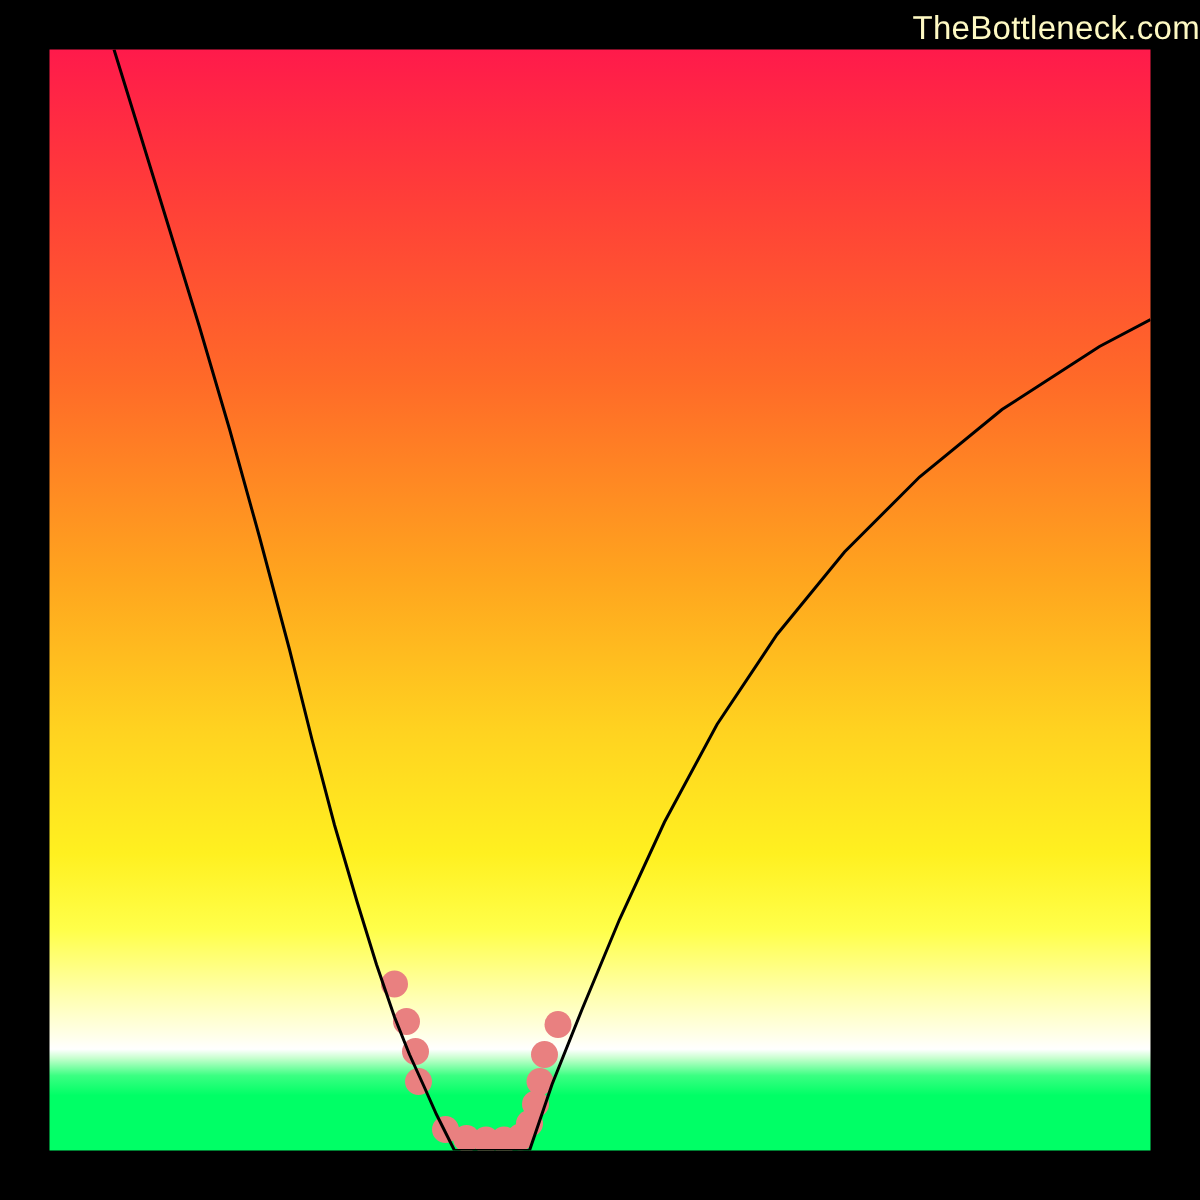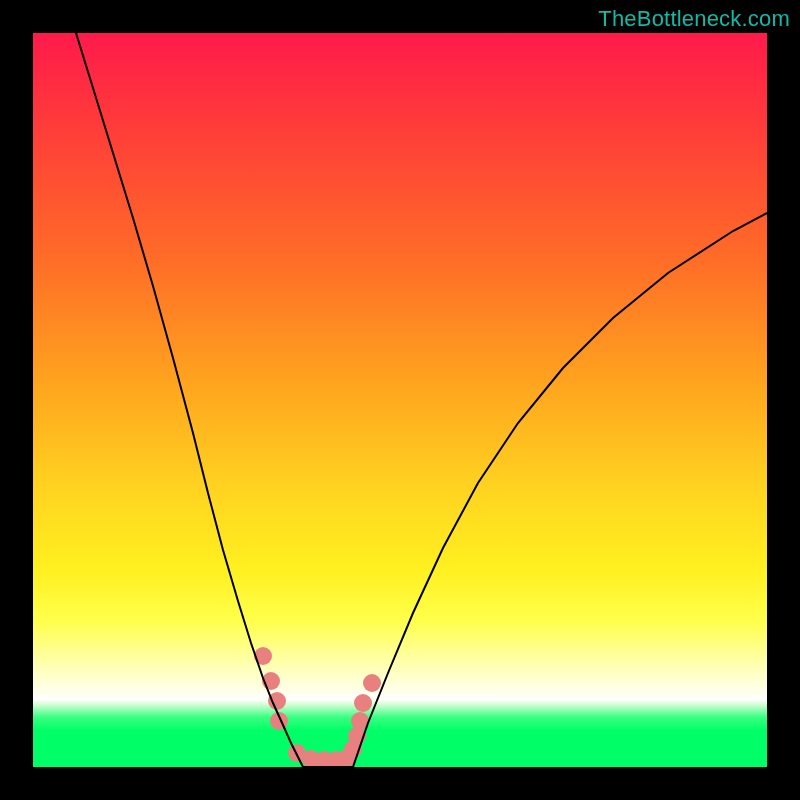--- a/index.html
+++ b/index.html
@@ -40,22 +40,22 @@
       #ffffff 90.8%,
       #c8ffcf 91.6%,
       #3bff82 93.2%,
       #00ff66 95%,
       #00ff66 100%
     );
   }
   .watermark {
     position: absolute;
     top: 6px;
-    right: 10px;
-    color: #14b8a6;
+    right: 0;
+    color: #fef9c3;
     font-size: 22px;
     font-weight: 500;
     letter-spacing: 0.2px;
     user-select: none;
     text-align: center;
   }
   svg.curve {
     position: absolute;
     left: 0;
     top: 0;

